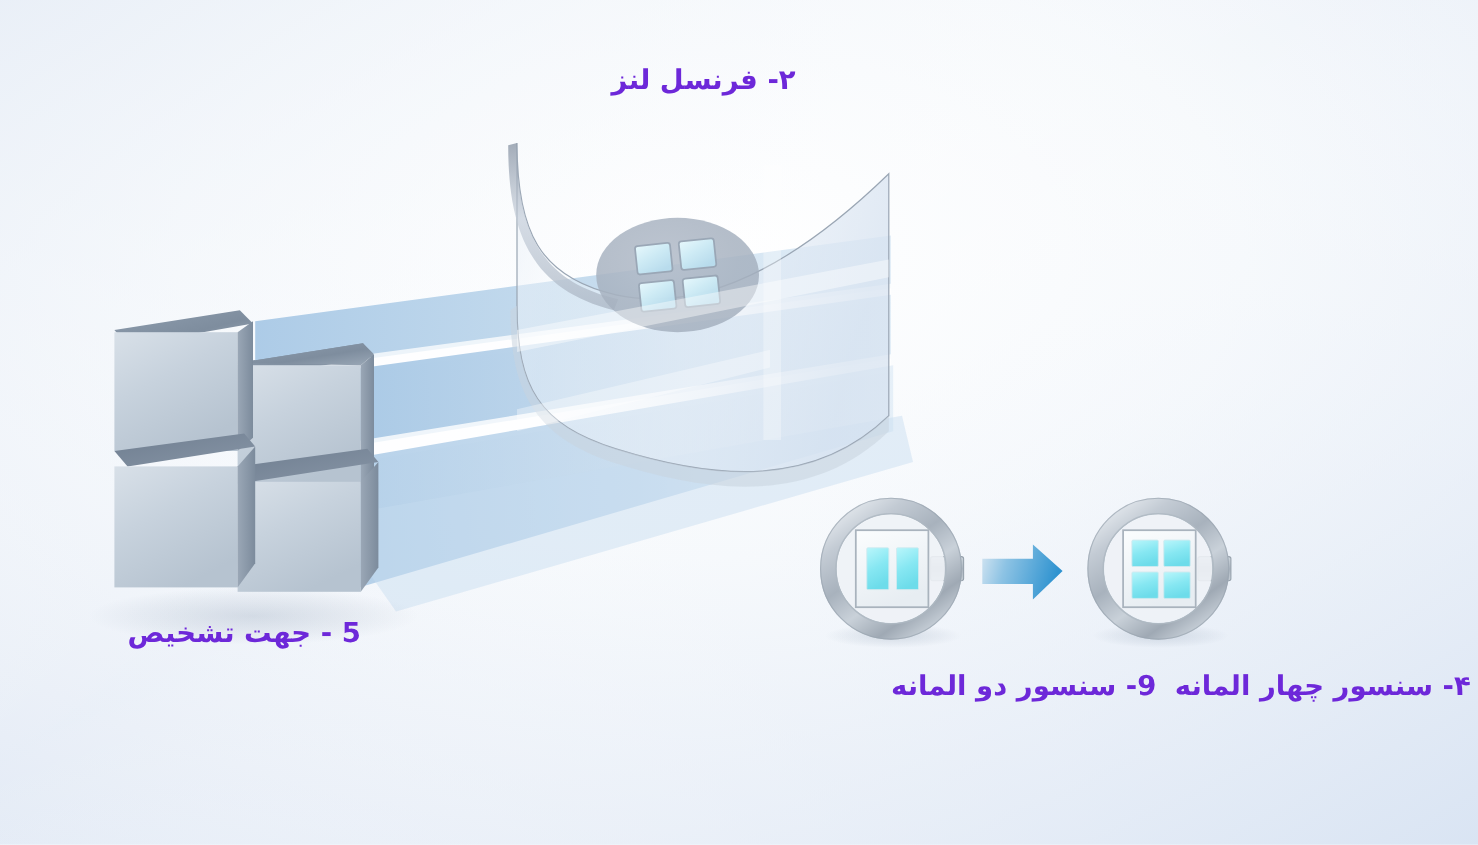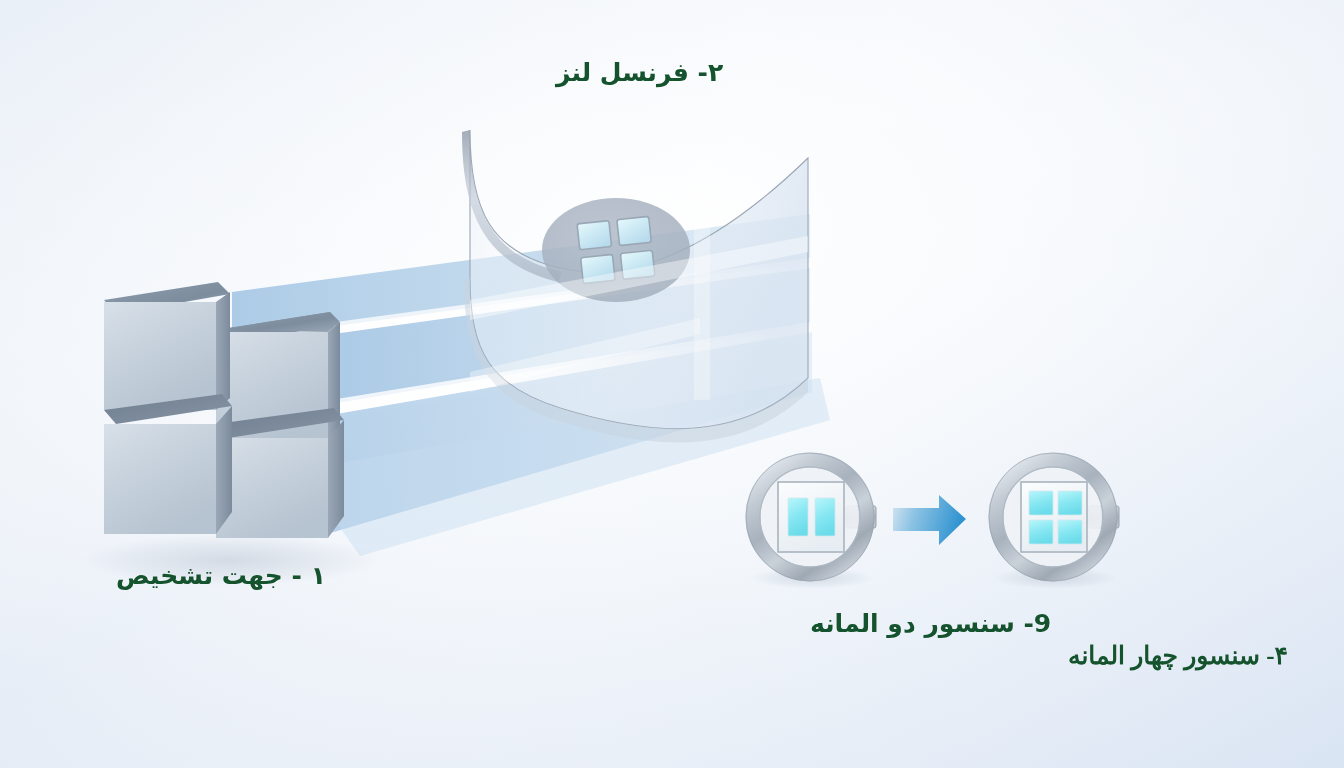--- a/index.html
+++ b/index.html
@@ -21,33 +21,33 @@
   }
   .svg-layer {
     position: absolute;
     left: 0;
     top: 0;
     width: 1344px;
     height: 768px;
   }
   .caption {
     position: absolute;
-    color: #14532d;
+    color: #6d28d9;
     font-weight: bold;
     font-size: 25px;
     line-height: 1.25;
     direction: rtl;
     unicode-bidi: bidi-override;
     white-space: nowrap;
     letter-spacing: 0px;
     text-shadow: 0 0 1px rgba(255,255,255,0.55);
   }
   #cap-lens   { left: 556px; top: 57px; }
   #cap-dir    { left: 116px; top: 560px; }
-  #cap-quad   { left: 1068px; top: 640px; font-family: Liberation Serif, serif; }
+  #cap-quad   { left: 1068px; top: 608px; }
   #cap-dual   { left: 810px; top: 608px; }
 </style>
 </head>
 <body>
 
 <div id="stage">
 
   <svg class="svg-layer" id="bg" viewBox="0 0 1344 768" xmlns="http://www.w3.org/2000/svg">
     <defs>
       <radialGradient id="bgGrad" cx="0.48" cy="0.30" r="0.95">
@@ -279,19 +279,19 @@
 
       <rect x="1029" y="491" width="24" height="24" rx="1" fill="url(#elemGrad)" stroke="#cfe9ef" stroke-width="0.8"></rect>
       <rect x="1058" y="491" width="24" height="24" rx="1" fill="url(#elemGrad)" stroke="#cfe9ef" stroke-width="0.8"></rect>
       <rect x="1029" y="520" width="24" height="24" rx="1" fill="url(#elemGrad)" stroke="#cfe9ef" stroke-width="0.8"></rect>
       <rect x="1058" y="520" width="24" height="24" rx="1" fill="url(#elemGrad)" stroke="#cfe9ef" stroke-width="0.8"></rect>
     </g>
   </svg>
 
   <div class="caption" id="cap-lens">۲- فرنسل لنز</div>
 
-  <div class="caption" id="cap-dir">۱ - جهت تشخیص</div>
+  <div class="caption" id="cap-dir">5 - جهت تشخیص</div>
 
   <div class="caption" id="cap-quad">۴- سنسور چهار المانه</div>
 
   <div class="caption" id="cap-dual">9- سنسور دو المانه</div>
 
 </div>
 
 </body></html>

